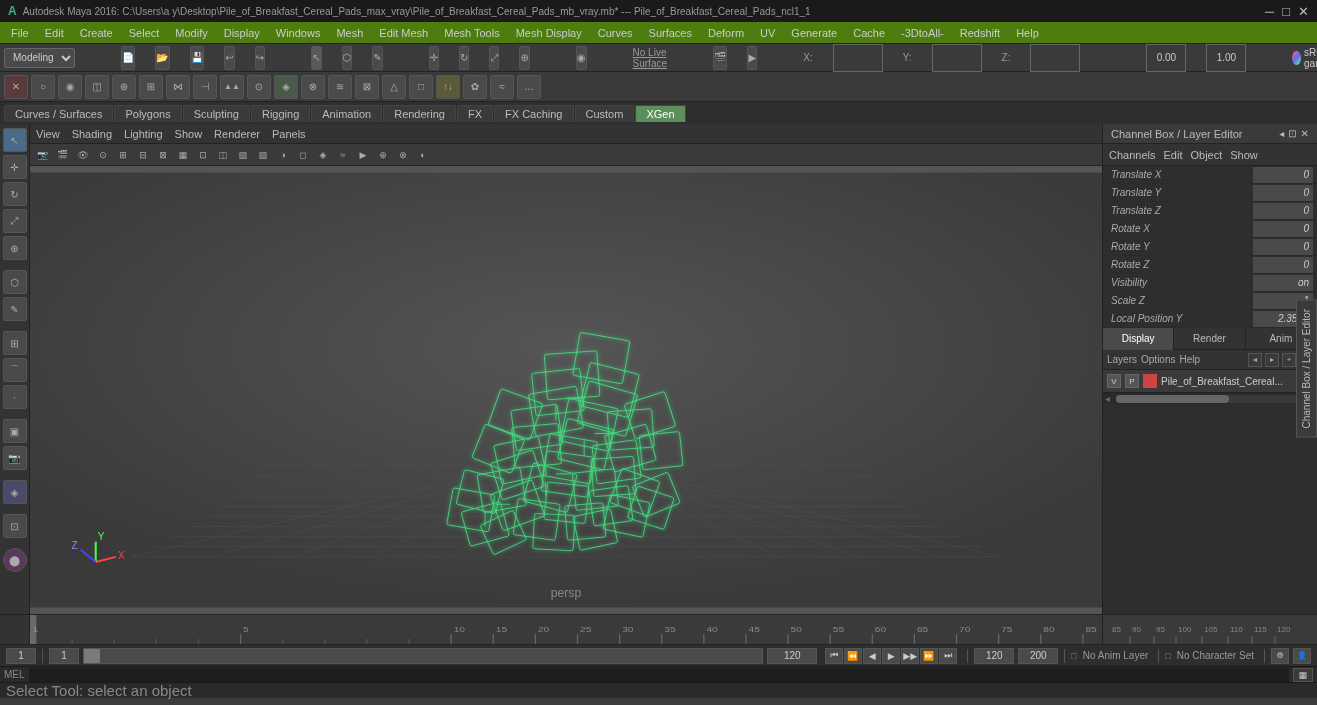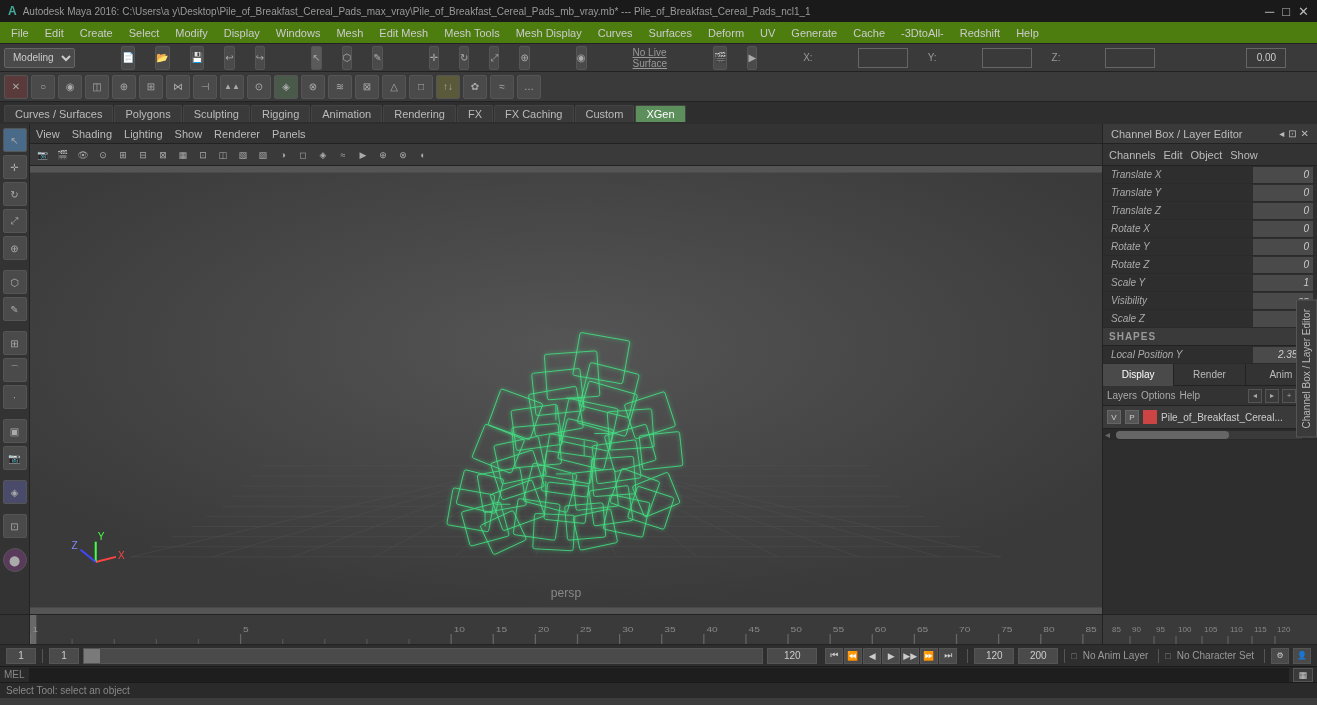--- a/index.html
+++ b/index.html
@@ -27,22 +27,22 @@
     #toolbar1 {
       width: 100%; height: 28px; background: #3a3a3a; display: flex; align-items: center;
       padding: 0 4px; gap: 20px; border-bottom: 1px solid #222;
     }
     .toolbar-sep { width: 1px; height: 18px; background: #555; margin: 0 3px; }
     .toolbar-dropdown {
       height: 20px; background: #4a4a4a; border: 1px solid #666; color: #ccc;
       font-size: 10px; padding: 0 4px; cursor: pointer; border-radius: 2px;
     }
     .toolbar-input {
-      height: 20px; width: 50px; background: #3a3a3a; border: 1px solid #666; color: #ccc;
-      font-size: 10px; padding: 0 4px; text-align: center; margin-left: 25px;
+      height: 28px; width: 50px; background: #3a3a3a; border: 1px solid #666; color: #ccc;
+      font-size: 10px; padding: 0 4px; text-align: center;
     }
 
     
     #toolbar2 {
       width: 100%; height: 30px; background: #3a3a3a; display: flex; align-items: center;
       padding: 0 4px; gap: 3px; border-bottom: 1px solid #222;
     }
     .icon-btn {
       width: 24px; height: 24px; background: #4a4a4a; border: 1px solid #555;
       cursor: pointer; border-radius: 2px; display: flex; align-items: center; justify-content: center;
@@ -205,21 +205,21 @@
     .cmd-input {
       flex: 1; height: 14px; background: #1e1e1e; border: none; color: #ccc; font-size: 10px; padding: 0 4px;
     }
     .cmd-result-btn {
       width: 20px; height: 14px; background: #3a3a3a; border: 1px solid #555; color: #ccc; font-size: 9px; cursor: pointer;
     }
 
     
     #statusbar {
       width: 100%; height: 16px; background: #2a2a2a; display: flex; align-items: center;
-      padding: 0 6px; font-size: 10px; color: #888; border-top: 1px solid #1a1a1a;
+      padding: 0 6px; font-size: 15px; color: #888; border-top: 1px solid #1a1a1a;
     }
 
     
     .viewport-bg { position: absolute; width: 100%; height: 100%; }
   </style>
 </head>
 <body>
 
 <div id="titlebar">
   <div id="titlebar-left">
@@ -547,35 +547,28 @@
     </div>
     <div class="channel-row">
       <span class="channel-name">Rotate Y</span>
       <div class="channel-value">0</div>
     </div>
     <div class="channel-row">
       <span class="channel-name">Rotate Z</span>
       <div class="channel-value">0</div>
     </div>
     <div class="channel-row">
-      <span class="channel-name">Scale Y</span>
-      <div class="channel-value">1</div>
-    </div>
-    <div class="channel-row">
       <span class="channel-name">Visibility</span>
       <div class="channel-value">on</div>
     </div>
     <div class="channel-row">
       <span class="channel-name">Scale Z</span>
       <div class="channel-value">1</div>
     </div>
 
-    <div class="section-header">
-      <span>SHAPES</span>
-    </div>
     <div class="channel-row">
       <span class="channel-name">Local Position Y</span>
       <div class="channel-value" style="display:flex;align-items:center;gap:2px;">
         <span>2.356</span>
         <span style="font-size:8px;color:#888;">▾</span>
       </div>
     </div>
 
     <div id="display-tabs">
       <div class="display-tab active">Display</div>

